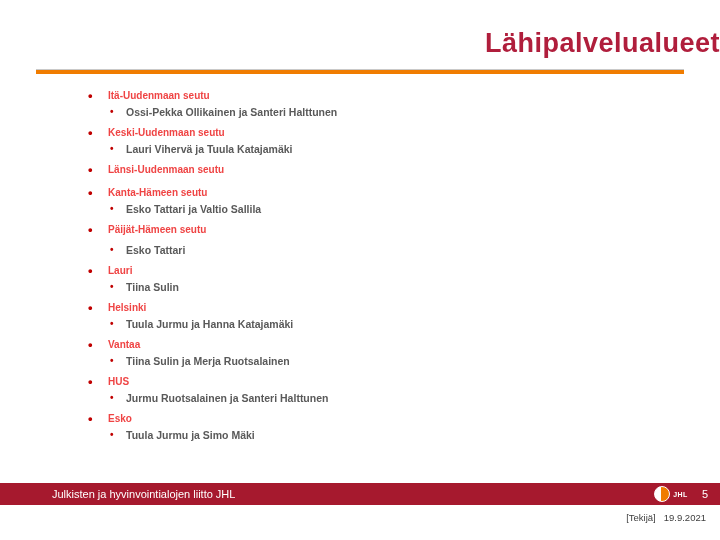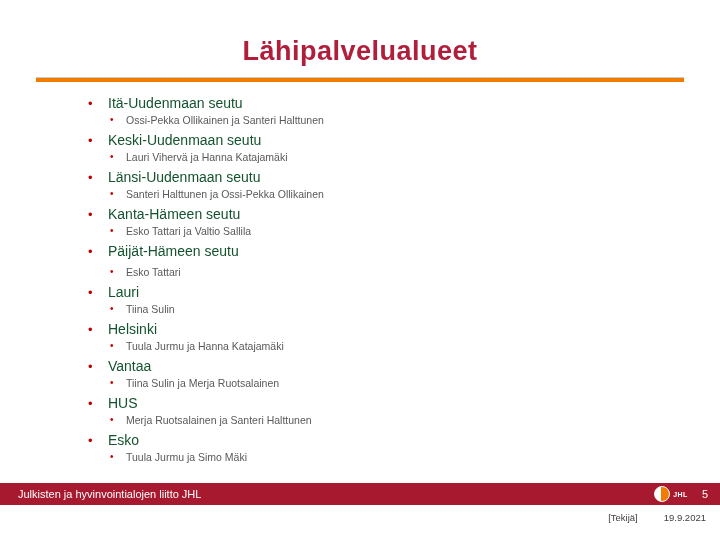--- a/index.html
+++ b/index.html
@@ -6,60 +6,61 @@
   body{
     width:720px;height:540px;
     font-family:"Liberation Sans", sans-serif;
     background:#ffffff;
     position:relative;
     overflow:hidden;
   }
   .slide{position:relative;width:720px;height:540px;background:#ffffff;}
 
   .title{
-    padding-top:36px;
-    text-align:center;
+    padding-top:28px;
+    text-align:right;
     font-size:27px;
     font-weight:bold;
     color:#b01e3c;
     letter-spacing:0.5px;
   }
   .rule{
     margin:10px 36px 0 36px;
     height:4px;
     background:#f07c00;
     border-top:1px solid #c9c9c9;
   }
 
   .list{
     margin:12px 0 0 88px;
   }
   .item{margin-bottom:4px;}
   .item-label{
     position:relative;
     padding-left:20px;
-    font-size:14px;
+    font-size:10px;
     line-height:19px;
-    font-weight:normal;
-    color:#14532d;
+    font-weight:bold;
+    color:#ef4444;
   }
   .item-label::before{
     content:"•";
     position:absolute;
     left:0;top:0;
     color:#c00000;
     font-size:13px;
   }
   .item-sub{
     position:relative;
     margin-left:22px;
     padding-left:16px;
     font-size:10.5px;
     line-height:14px;
     color:#595959;
+    font-weight:bold;
   }
   .item-sub::before{
     content:"•";
     position:absolute;
     left:0;top:0;
     color:#c00000;
     font-size:10px;
   }
 
   .footer-bar{
@@ -67,21 +68,21 @@
     left:0;right:0;
     top:483px;
     height:22px;
     background:#a6192e;
     display:flex;
     align-items:center;
   }
   .footer-org{
     color:#ffffff;
     font-size:11px;
-    margin-left:18px;
+    margin-left:52px;
     flex:0 0 auto;
   }
   .footer-spacer{flex:1 1 auto;}
   .footer-logo{
     display:flex;
     align-items:center;
     margin-right:14px;
   }
   .logo-circle{
     width:14px;height:14px;
@@ -103,46 +104,45 @@
     margin-right:12px;
   }
 
   .footer-meta{
     position:absolute;
     top:512px;
     right:14px;
     font-size:9.5px;
     color:#404040;
     display:flex;
-    gap:26px;
+    gap:8px;
   }
 </style>
 </head>
 <body>
 
 <div class="slide">
 
   <div class="title">Lähipalvelualueet</div>
   <div class="rule"></div>
 
   <div class="list">
 
     <div class="item">
       <div class="item-label">Itä-Uudenmaan seutu</div>
       <div class="item-sub">Ossi-Pekka Ollikainen ja Santeri Halttunen</div>
     </div>
 
     <div class="item">
       <div class="item-label">Keski-Uudenmaan seutu</div>
-      <div class="item-sub">Lauri Vihervä ja Hanna Katajamäki</div>
+      <div class="item-sub">Lauri Vihervä ja Tuula Katajamäki</div>
     </div>
 
     <div class="item">
       <div class="item-label">Länsi-Uudenmaan seutu</div>
-      <div class="item-sub">Santeri Halttunen ja Ossi-Pekka Ollikainen</div>
     </div>
 
     <div class="item">
       <div class="item-label">Kanta-Hämeen seutu</div>
       <div class="item-sub">Esko Tattari ja Valtio Sallila</div>
     </div>
 
     <div class="item">
       <div class="item-label">Päijät-Hämeen seutu</div>
     </div>
@@ -161,21 +161,21 @@
       <div class="item-sub">Tuula Jurmu ja Hanna Katajamäki</div>
     </div>
 
     <div class="item">
       <div class="item-label">Vantaa</div>
       <div class="item-sub">Tiina Sulin ja Merja Ruotsalainen</div>
     </div>
 
     <div class="item">
       <div class="item-label">HUS</div>
-      <div class="item-sub">Merja Ruotsalainen ja Santeri Halttunen</div>
+      <div class="item-sub">Jurmu Ruotsalainen ja Santeri Halttunen</div>
     </div>
 
     <div class="item">
       <div class="item-label">Esko</div>
       <div class="item-sub">Tuula Jurmu ja Simo Mäki</div>
     </div>
 
   </div>
 
   <div class="footer-bar">

